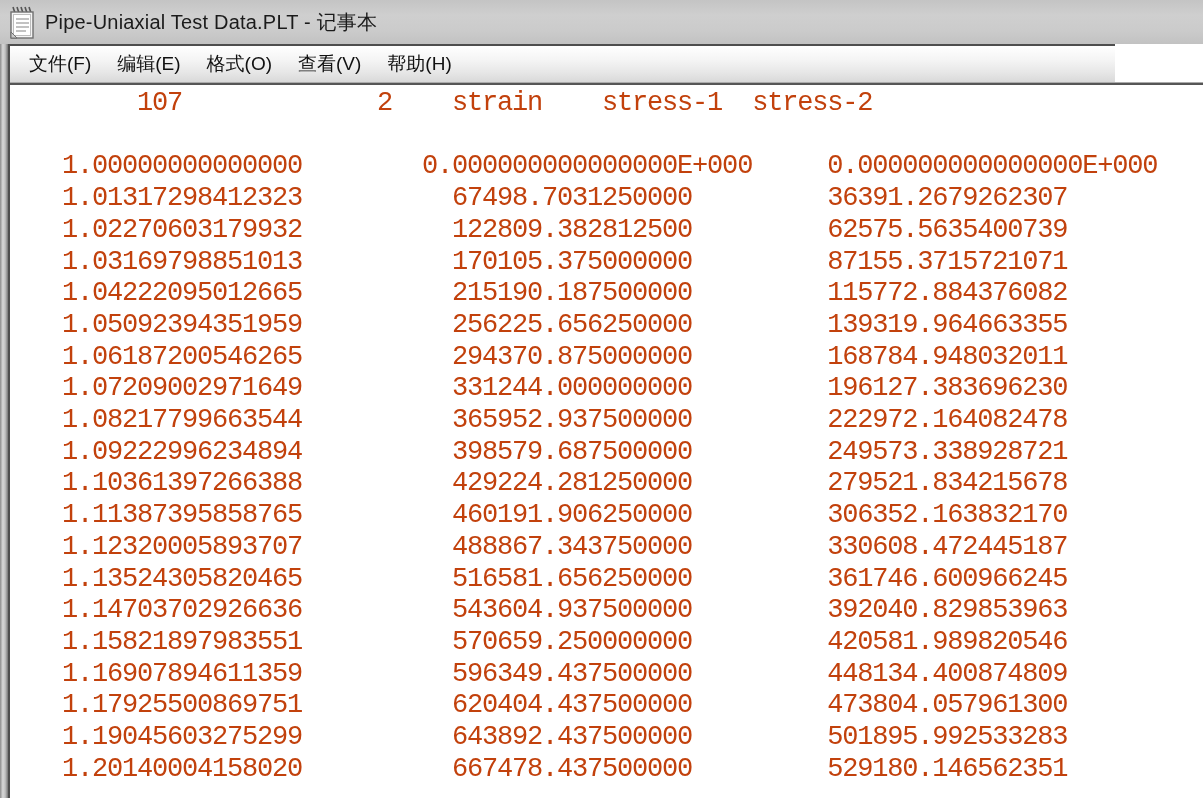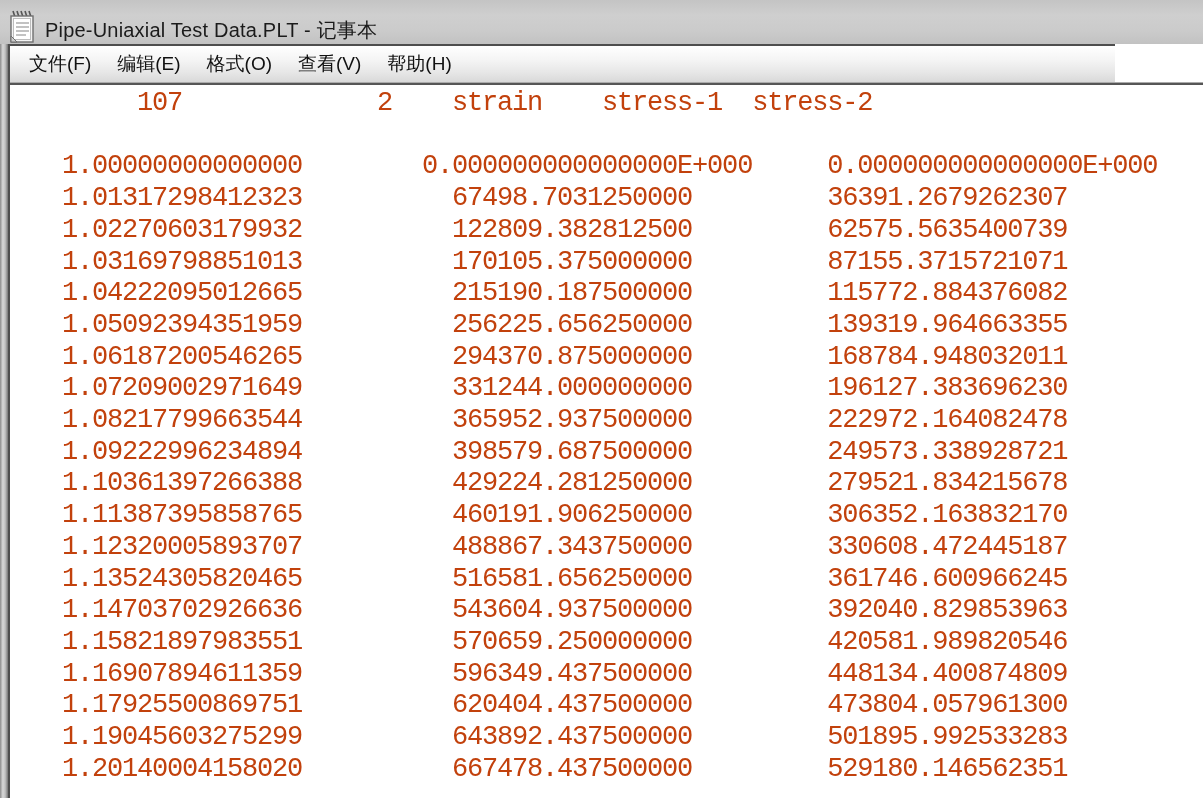--- a/index.html
+++ b/index.html
@@ -18,21 +18,21 @@
     background: #ffffff;
   }
   
   .titlebar {
     position: absolute;
     left: 0; top: 0;
     width: 1203px;
     height: 44px;
     background: linear-gradient(180deg, #c4c4c4 0%, #cfcfcf 35%, #cbcbcb 70%, #c2c2c2 100%);
     display: flex;
-    align-items: flex-end;
+    align-items: center;
   }
   .titlebar .app-icon {
     width: 30px;
     height: 34px;
     margin-left: 7px;
     margin-top: 2px;
     flex: 0 0 auto;
   }
   .titlebar .title-text {
     margin-left: 8px;

